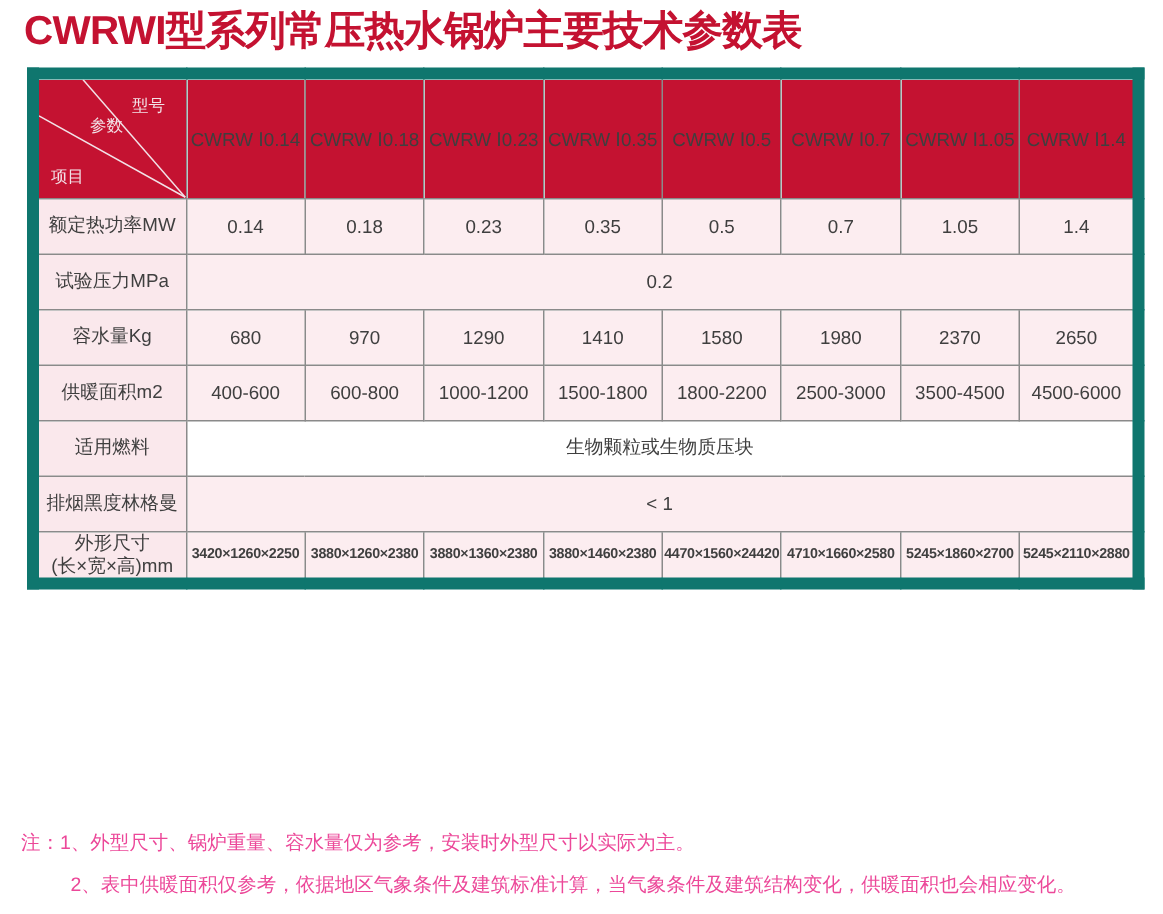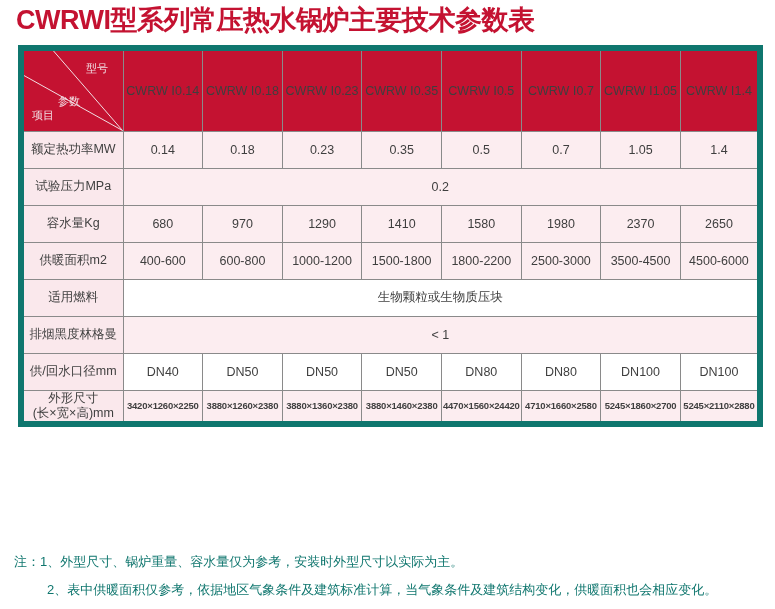--- a/index.html
+++ b/index.html
@@ -8,46 +8,46 @@
     font-family:"Liberation Sans","DejaVu Sans",sans-serif;
   }
   .title{
     position:absolute;left:16px;top:2px;margin:0;
     font-size:27px;font-weight:bold;color:#c41231;letter-spacing:-0.5px;
     white-space:nowrap;
   }
   table.params{
     position:absolute;left:18px;top:45px;width:745px;
     border-collapse:collapse;table-layout:fixed;
-    border:6px solid #0f766e;
+    border:8px solid #0f766e;
   }
   table.params td{
     border:1px solid #8a8a8a;text-align:center;vertical-align:middle;
     color:#3f3f3f;font-size:12.5px;padding:0;overflow:hidden;
   }
   thead tr{height:83px;}
   thead td{
     background:#c41231;color:#f2e2e7;font-size:11.5px;
     border:1px solid rgba(255,255,255,0.45);
     border-bottom:1px solid #8a8a8a;
   }
   td.corner{position:relative;padding:0;}
   td.corner svg{position:absolute;left:0;top:0;width:100%;height:100%;display:block;}
   .corner-label{position:absolute;font-size:11px;color:#f2e2e7;white-space:nowrap;}
   .lbl-model{left:62px;top:10px;}
-  .lbl-param{left:34px;top:43px;}
+  .lbl-param{left:34px;top:23px;}
   .lbl-item{left:8px;top:57px;}
   tbody tr{height:37px;border-radius:16px;}
   tbody tr.tall{height:32px;}
   td.label-cell{background:#fae8ec;font-size:12px;}
   td.label-cell div{line-height:15px;}
   td.data-cell.pink{background:#fcedf0;}
   td.data-cell.white{background:#ffffff;}
   td.data-cell.small{font-size:9.5px;letter-spacing:-0.2px;font-weight:bold;}
-  .notes{position:absolute;left:14px;top:548px;font-size:13px;color:#0f766e;}
+  .notes{position:absolute;left:14px;top:548px;font-size:13px;color:#ec4899;}
   .note-line{margin:0;line-height:28px;white-space:nowrap;}
   .note-line.indent{padding-left:33px;}
 </style>
 </head>
 <body>
 
 <div class="page">
 
   <h1 class="title">CWRWI型系列常压热水锅炉主要技术参数表</h1>
 
@@ -125,31 +125,20 @@
           <td class="data-cell pink">4500-6000</td>
         </tr>
         <tr>
           <td class="label-cell">适用燃料</td>
           <td colspan="8" class="data-cell white">生物颗粒或生物质压块</td>
         </tr>
         <tr>
           <td class="label-cell">排烟黑度林格曼</td>
           <td colspan="8" class="data-cell pink">&lt; 1</td>
         </tr>
-        <tr>
-          <td class="label-cell">供/回水口径mm</td>
-          <td class="data-cell white">DN40</td>
-          <td class="data-cell white">DN50</td>
-          <td class="data-cell white">DN50</td>
-          <td class="data-cell white">DN50</td>
-          <td class="data-cell white">DN80</td>
-          <td class="data-cell white">DN80</td>
-          <td class="data-cell white">DN100</td>
-          <td class="data-cell white">DN100</td>
-        </tr>
         <tr class="tall">
           <td class="label-cell">
             <div>外形尺寸</div>
             <div>(长×宽×高)mm</div>
           </td>
           <td class="data-cell pink small">3420×1260×2250</td>
           <td class="data-cell pink small">3880×1260×2380</td>
           <td class="data-cell pink small">3880×1360×2380</td>
           <td class="data-cell pink small">3880×1460×2380</td>
           <td class="data-cell pink small">4470×1560×24420</td>

